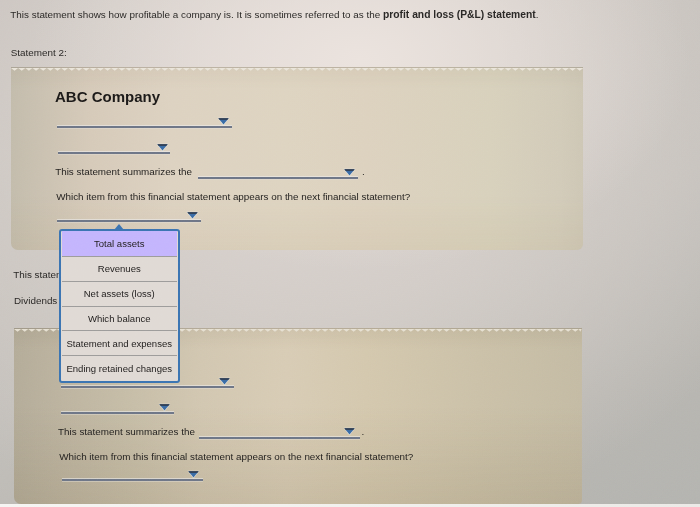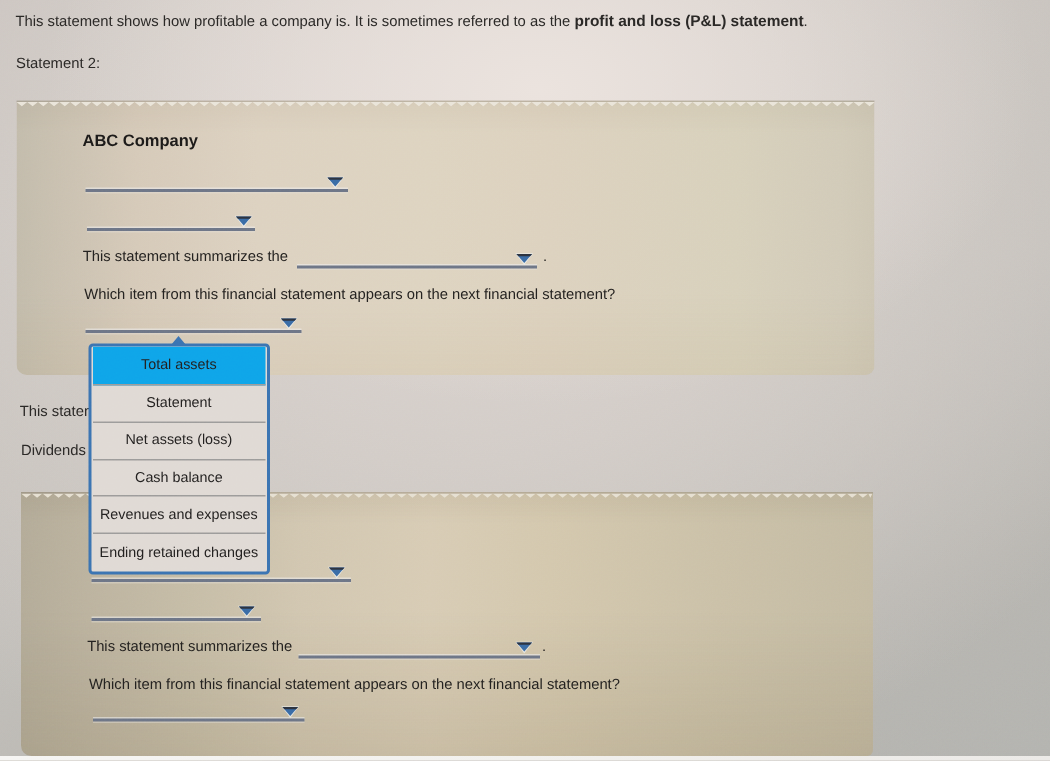--- a/index.html
+++ b/index.html
@@ -35,46 +35,46 @@
       linear-gradient(to right, #b4ac99 0%, #bdb4a0 9%, #c6bda7 20%, #d2c7b1 33%, #d8ccb5 48%, #d4c8ae 62%, #cbc1a8 82%, #c4bba4 100%);}
 
   .fieldline{position:absolute;height:2px;background:#6e7687;box-shadow:0 -1px 0 rgba(238,238,240,0.55), 0 1px 0 rgba(226,222,216,0.45);}
   .caret-dn{position:absolute;width:11px;height:7px;}
   .caret-dn svg{display:block;width:11px;height:7px;overflow:visible;}
   .caret-up{position:absolute;width:0;height:0;
        border-left:5.3px solid transparent;border-right:5.3px solid transparent;
        border-bottom:6.8px solid #3b74b2;z-index:40;}
 
   .ptext{position:absolute;font-size:9.85px;color:#242220;white-space:nowrap;}
-  .ptitle{position:absolute;font-size:11px;font-weight:700;color:#1c1a19;white-space:nowrap;}
+  .ptitle{position:absolute;font-size:15px;font-weight:700;color:#1c1a19;white-space:nowrap;}
 
   .dropdown{position:absolute;border:2.2px solid #3b74b2;border-radius:3px;
        background:#e0dad5;z-index:50;overflow:hidden;padding:0 1px;box-sizing:border-box;}
   .dd-item{text-align:center;font-size:9.55px;color:#232120;white-space:nowrap;
        border-bottom:1px solid #9d9c9b;display:flex;align-items:center;justify-content:center;}
   .dd-item:last-child{border-bottom:none;}
-  .dd-item.sel{background:#0ea5e9;}
+  .dd-item.sel{background:#c4b5fd;}
 
   
   .grain{position:absolute;left:0;top:0;width:700px;height:507px;z-index:60;
          opacity:.055;mix-blend-mode:overlay;pointer-events:none;}
   .grain svg{display:block;width:700px;height:507px;}
 </style>
 </head>
 <body>
 
 <div class="page">
  <div class="blurwrap">
   <div class="bg"></div>
   <div class="bg-bottom"></div>
 
   <div class="intro" style="left:10.3px;top:8.5px;">
     <span>This statement shows how profitable a company is. It is sometimes referred to as the </span><b>profit and loss (P&amp;L) statement</b><span>.</span>
   </div>
-  <div class="intro" style="left:10.7px;top:37px;">Statement 2:</div>
+  <div class="intro" style="left:10.7px;top:47px;">Statement 2:</div>
 
   <div class="mid" style="left:13.2px;top:269.3px;">This statem</div>
   <div class="mid" style="left:14.0px;top:295.3px;">Dividends</div>
 
   <div class="panel" style="left:10.7px;top:66.7px;width:572.3px;height:183.2px;">
     <div class="sheet" id="sheet1"></div>
     <div class="toprim"></div>
     <div class="zig">
           <svg viewBox="0 0 572 5" preserveAspectRatio="none">
             <path id="zigpath1" d="M0,0 L3.575,2.8 L7.15,0 L10.725000000000001,2.8 L14.3,0 L17.875,2.8 L21.450000000000003,0 L25.025000000000002,2.8 L28.6,0 L32.175,2.8 L35.75,0 L39.325,2.8 L42.9,0 L46.474999999999994,2.8 L50.05,0 L53.625,2.8 L57.199999999999996,0 L60.77499999999999,2.8 L64.35,0 L67.925,2.8 L71.5,0 L75.075,2.8 L78.65,0 L82.22500000000001,2.8 L85.80000000000001,0 L89.37500000000001,2.8 L92.95000000000002,0 L96.52500000000002,2.8 L100.10000000000002,0 L103.67500000000003,2.8 L107.25000000000003,0 L110.82500000000003,2.8 L114.40000000000003,0 L117.97500000000004,2.8 L121.55000000000004,0 L125.12500000000004,2.8 L128.70000000000005,0 L132.27500000000003,2.8 L135.85000000000005,0 L139.42500000000007,2.8 L143.00000000000006,0 L146.57500000000005,2.8 L150.15000000000006,0 L153.72500000000008,2.8 L157.30000000000007,0 L160.87500000000006,2.8 L164.45000000000007,0 L168.0250000000001,2.8 L171.60000000000008,0 L175.17500000000007,2.8 L178.75000000000009,0 L182.3250000000001,2.8 L185.9000000000001,0 L189.47500000000008,2.8 L193.0500000000001,0 L196.6250000000001,2.8 L200.2000000000001,0 L203.7750000000001,2.8 L207.3500000000001,0 L210.92500000000013,2.8 L214.5000000000001,0 L218.0750000000001,2.8 L221.65000000000012,0 L225.22500000000014,2.8 L228.80000000000013,0 L232.3750000000001,2.8 L235.95000000000013,0 L239.52500000000015,2.8 L243.10000000000014,0 L246.67500000000013,2.8 L250.25000000000014,0 L253.82500000000016,2.8 L257.40000000000015,0 L260.97500000000014,2.8 L264.5500000000001,0 L268.1250000000001,2.8 L271.7000000000001,0 L275.2750000000001,2.8 L278.8500000000001,0 L282.42500000000007,2.8 L286.00000000000006,0 L289.57500000000005,2.8 L293.15000000000003,0 L296.725,2.8 L300.3,0 L303.875,2.8 L307.45,0 L311.025,2.8 L314.59999999999997,0 L318.17499999999995,2.8 L321.74999999999994,0 L325.32499999999993,2.8 L328.8999999999999,0 L332.4749999999999,2.8 L336.0499999999999,0 L339.6249999999999,2.8 L343.1999999999999,0 L346.77499999999986,2.8 L350.34999999999985,0 L353.92499999999984,2.8 L357.49999999999983,0 L361.0749999999998,2.8 L364.6499999999998,0 L368.2249999999998,2.8 L371.7999999999998,0 L375.3749999999998,2.8 L378.94999999999976,0 L382.52499999999975,2.8 L386.09999999999974,0 L389.6749999999997,2.8 L393.2499999999997,0 L396.8249999999997,2.8 L400.3999999999997,0 L403.9749999999997,2.8 L407.54999999999967,0 L411.12499999999966,2.8 L414.69999999999965,0 L418.27499999999964,2.8 L421.8499999999996,0 L425.4249999999996,2.8 L428.9999999999996,0 L432.5749999999996,2.8 L436.1499999999996,0 L439.72499999999957,2.8 L443.29999999999956,0 L446.87499999999955,2.8 L450.44999999999953,0 L454.0249999999995,2.8 L457.5999999999995,0 L461.1749999999995,2.8 L464.7499999999995,0 L468.3249999999995,2.8 L471.89999999999947,0 L475.47499999999945,2.8 L479.04999999999944,0 L482.62499999999943,2.8 L486.1999999999994,0 L489.7749999999994,2.8 L493.3499999999994,0 L496.9249999999994,2.8 L500.4999999999994,0 L504.07499999999936,2.8 L507.64999999999935,0 L511.22499999999934,2.8 L514.7999999999994,0 L518.3749999999993,2.8 L521.9499999999994,0 L525.5249999999994,2.8 L529.0999999999993,0 L532.6749999999993,2.8 L536.2499999999993,0 L539.8249999999994,2.8 L543.3999999999993,0 L546.9749999999992,2.8 L550.5499999999993,0 L554.1249999999993,2.8 L557.6999999999992,0 L561.2749999999992,2.8 L564.8499999999992,0 L568.4249999999993,2.8 L571.9999999999992,0 L571.9999999999995,2.8 L572,0 Z" fill="#eae5da"></path>
@@ -167,24 +167,24 @@
             <path d="M-0.4 -0.2 L11.4 -0.2 L5.5 7.6 Z" fill="rgba(238,240,242,0.75)"></path>
             <path d="M0.3 0.3 L10.7 0.3 L5.5 6.4 Z" fill="#3a6ca6"></path>
             <path d="M0.3 0.3 L10.7 0.3 L9.4 1.8 L1.6 1.8 Z" fill="#2c3340"></path>
           </svg>
         </div>
   </div>
 
   <div class="caret-up" style="left:113.5px;top:223.9px;"></div>
   <div class="dropdown" style="left:58.7px;top:228.7px;width:121.1px;">
     <div class="dd-item sel" style="height:25.2px;">Total assets</div>
-    <div class="dd-item" style="height:23.85px;">Statement</div>
+    <div class="dd-item" style="height:23.85px;">Revenues</div>
     <div class="dd-item" style="height:23.85px;">Net assets (loss)</div>
-    <div class="dd-item" style="height:23.85px;">Cash balance</div>
-    <div class="dd-item" style="height:23.85px;">Revenues and expenses</div>
+    <div class="dd-item" style="height:23.85px;">Which balance</div>
+    <div class="dd-item" style="height:23.85px;">Statement and expenses</div>
     <div class="dd-item" style="height:24.85px;">Ending retained changes</div>
   </div>
  </div>
  <div class="grain">
    <svg xmlns="http://www.w3.org/2000/svg" width="700" height="507">
      <filter id="noiseFilter">
           <feTurbulence type="fractalNoise" baseFrequency="0.85" numOctaves="3" stitchTiles="stitch"></feTurbulence>
         </filter>
      <rect width="700" height="507" filter="url(#noiseFilter)"></rect>
    </svg>

